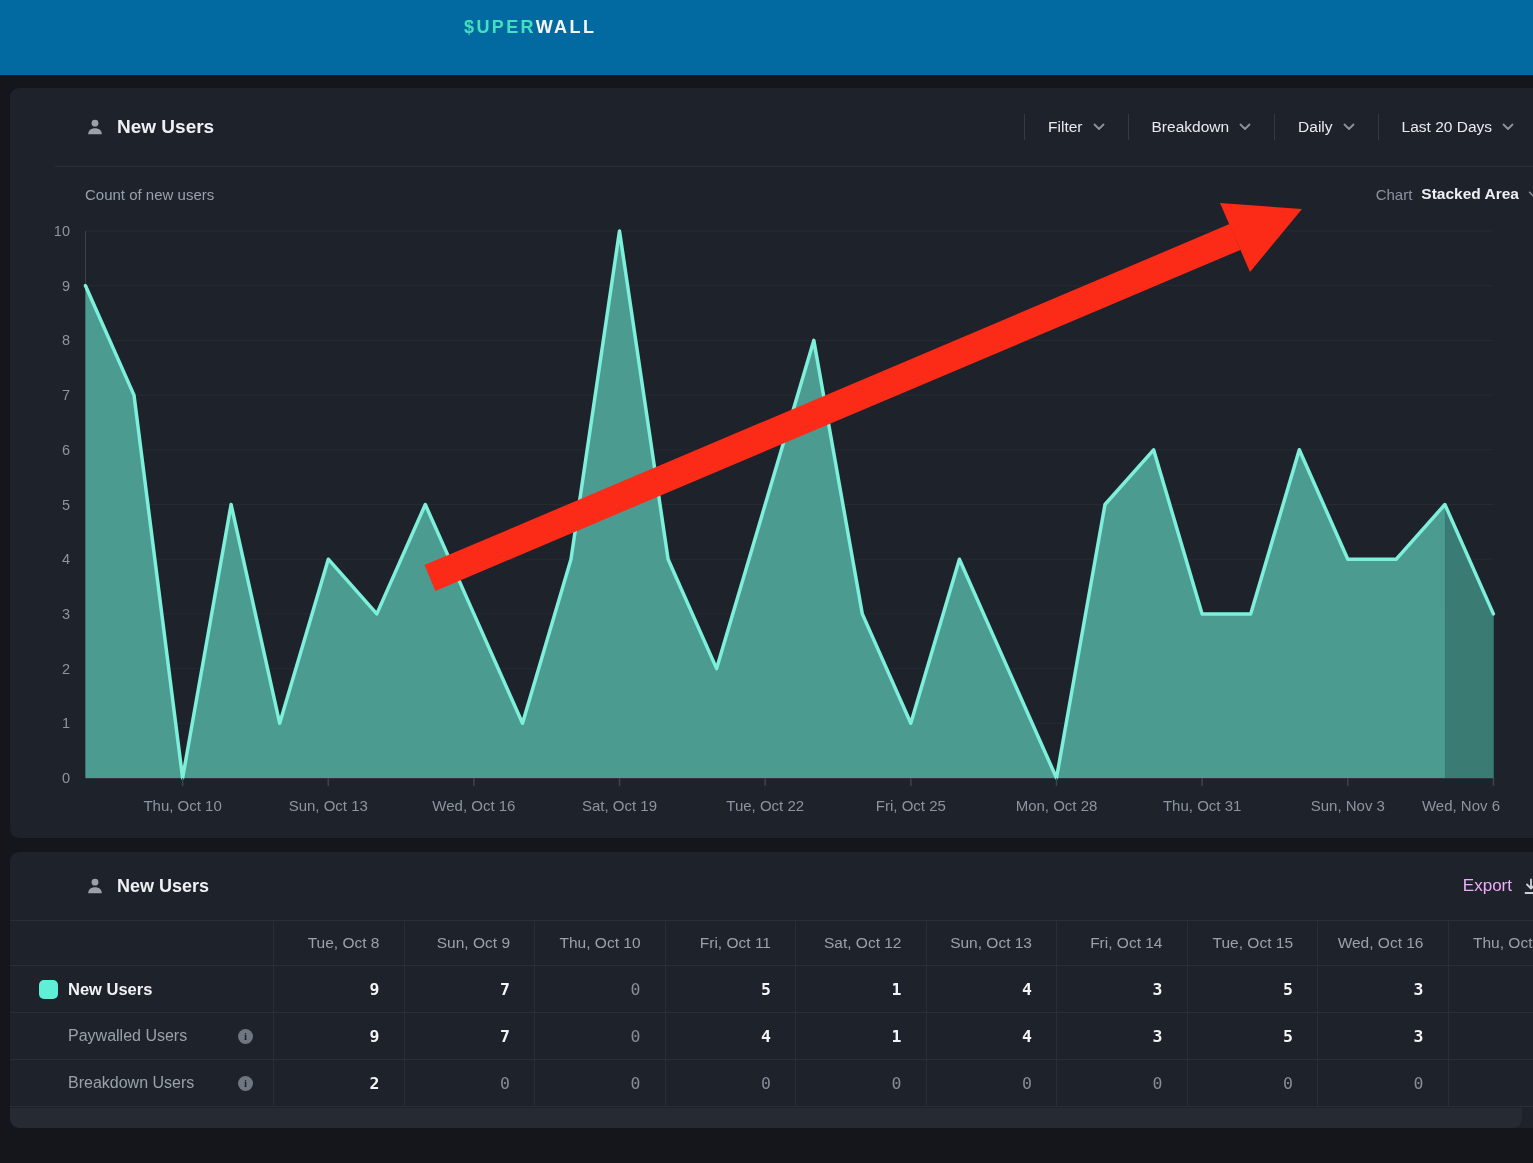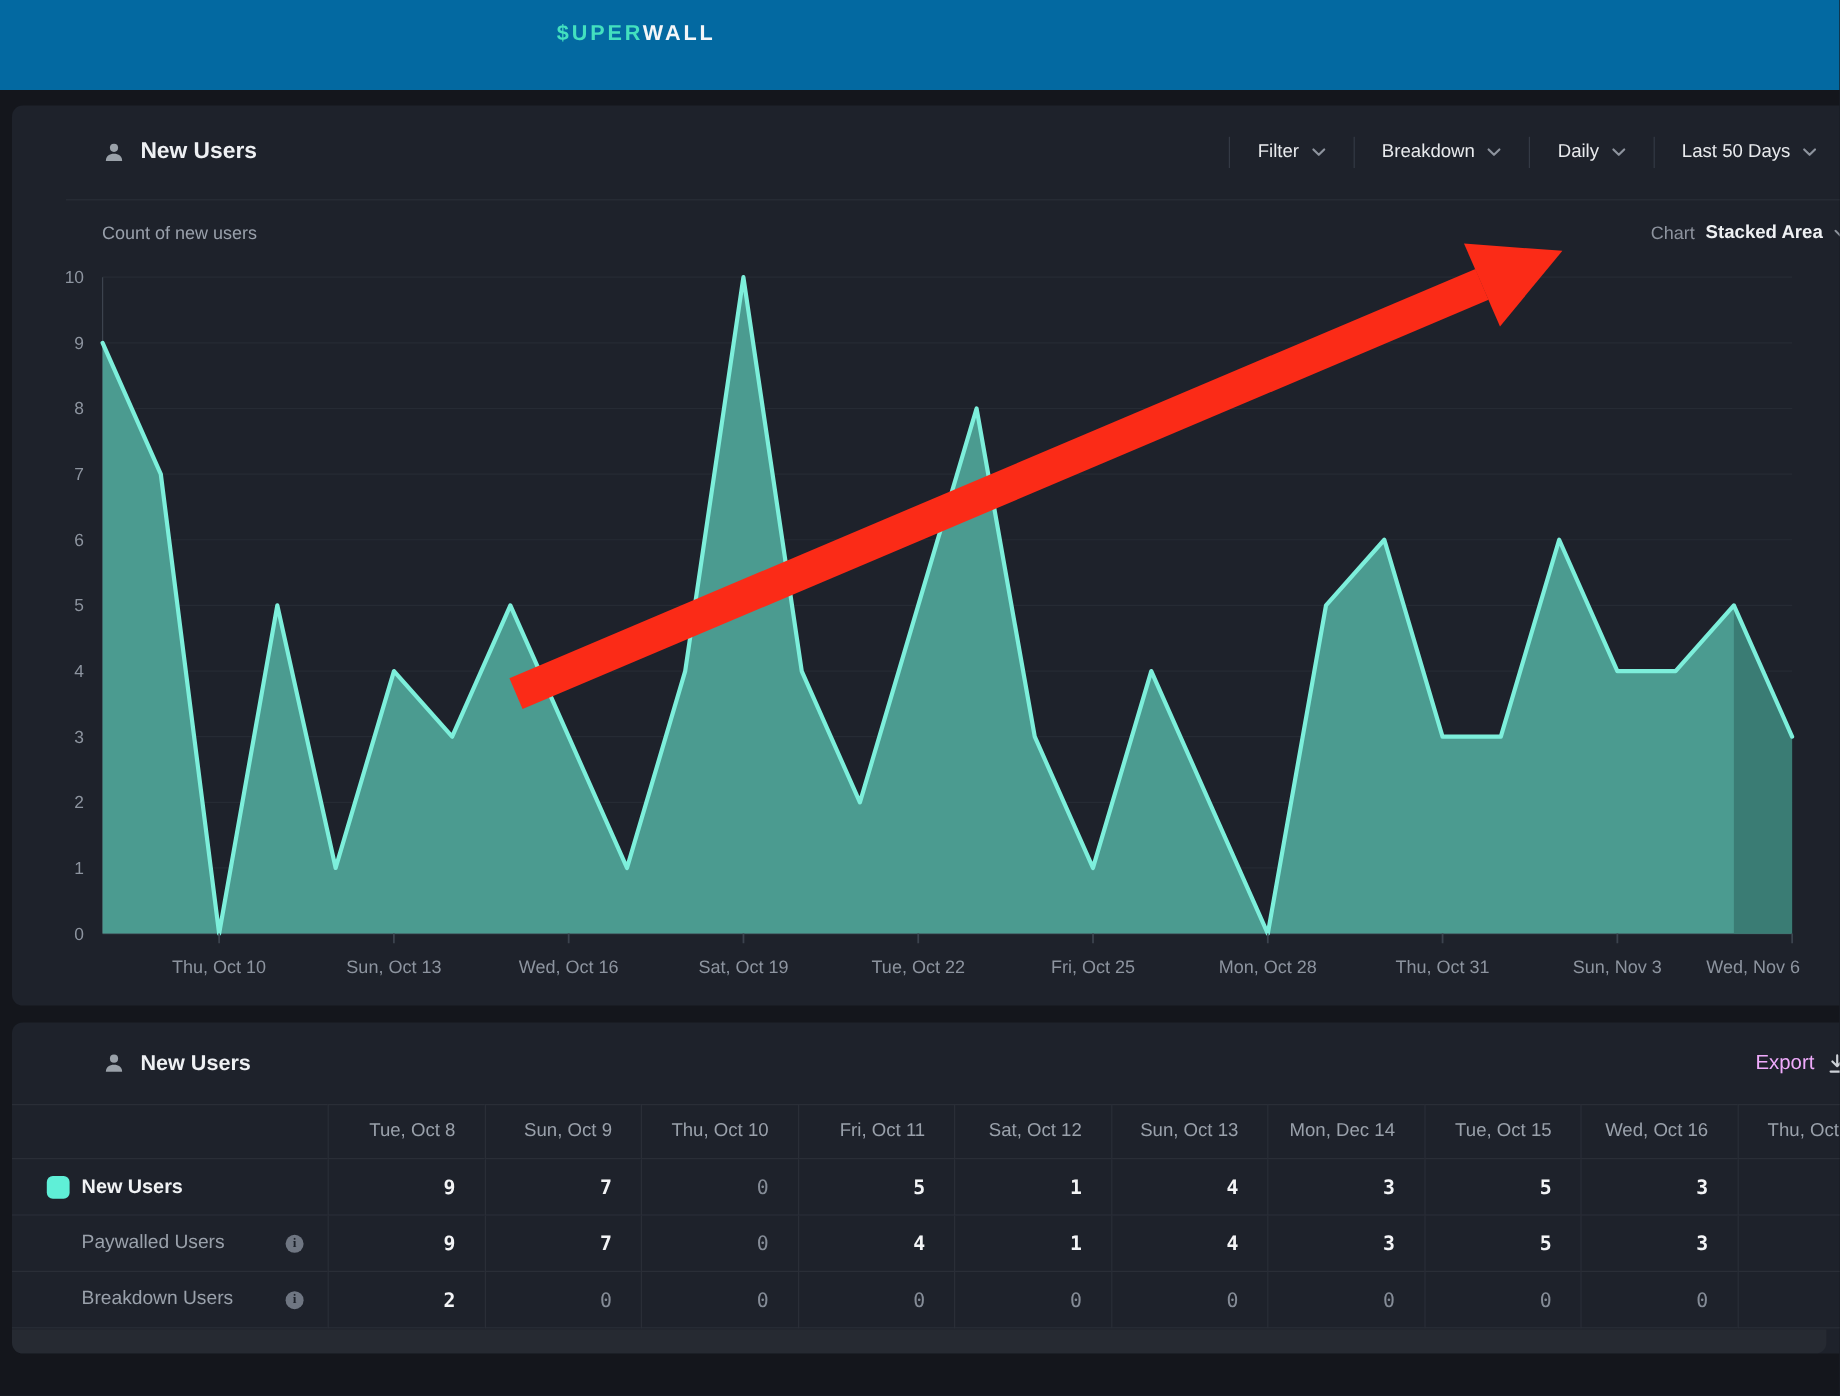--- a/index.html
+++ b/index.html
@@ -81,21 +81,21 @@
             <polyline points="1.5,1.5 6,6 10.5,1.5" fill="none" stroke="#8d939d" stroke-width="1.8" stroke-linecap="round" stroke-linejoin="round"></polyline>
           </svg>
       </div>
       <div class="menu-item">
         <span>Daily</span>
         <svg width="12" height="8" viewBox="0 0 12 8">
             <polyline points="1.5,1.5 6,6 10.5,1.5" fill="none" stroke="#8d939d" stroke-width="1.8" stroke-linecap="round" stroke-linejoin="round"></polyline>
           </svg>
       </div>
       <div class="menu-item">
-        <span>Last 50 Days</span>
+        <span>Last 20 Days</span>
         <svg width="12" height="8" viewBox="0 0 12 8">
             <polyline points="1.5,1.5 6,6 10.5,1.5" fill="none" stroke="#8d939d" stroke-width="1.8" stroke-linecap="round" stroke-linejoin="round"></polyline>
           </svg>
       </div>
     </div>
   </div>
   <div class="meta-row">
     <div class="meta-title">Count of new users</div>
     <div class="chart-type">
       <span class="lab">Chart</span>
@@ -173,21 +173,21 @@
     </div>
   </div>
   <div class="tbl" id="tbl">
       <div class="label-cell hdr"></div>
       <div class="cell col-h vline">Tue, Oct 8</div>
       <div class="cell col-h vline">Sun, Oct 9</div>
       <div class="cell col-h vline">Thu, Oct 10</div>
       <div class="cell col-h vline">Fri, Oct 11</div>
       <div class="cell col-h vline">Sat, Oct 12</div>
       <div class="cell col-h vline">Sun, Oct 13</div>
-      <div class="cell col-h vline">Mon, Dec 14</div>
+      <div class="cell col-h vline">Fri, Oct 14</div>
       <div class="cell col-h vline">Tue, Oct 15</div>
       <div class="cell col-h vline">Wed, Oct 16</div>
       <div class="cell col-h vline">Thu, Oct 17</div>
       <div class="label-cell">
         <span class="swatch" style="background: rgb(95, 239, 215);"></span>
         <span class="row-label-main">New Users</span>
       </div>
       <div class="cell vline">
         <span class="num">9</span>
       </div>

